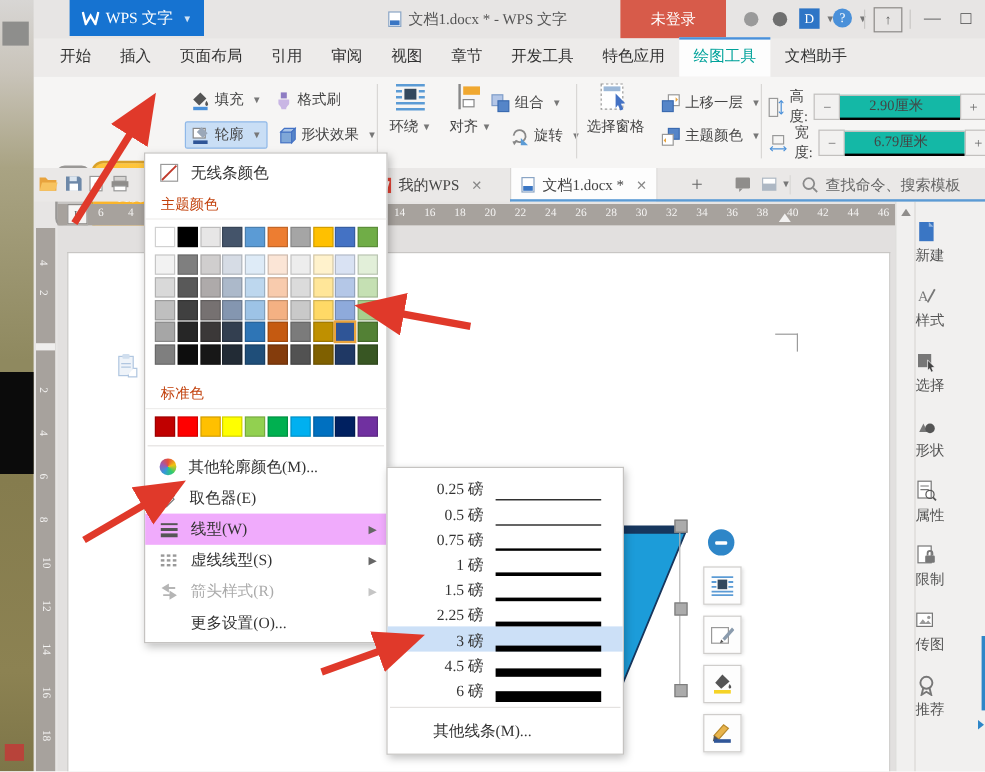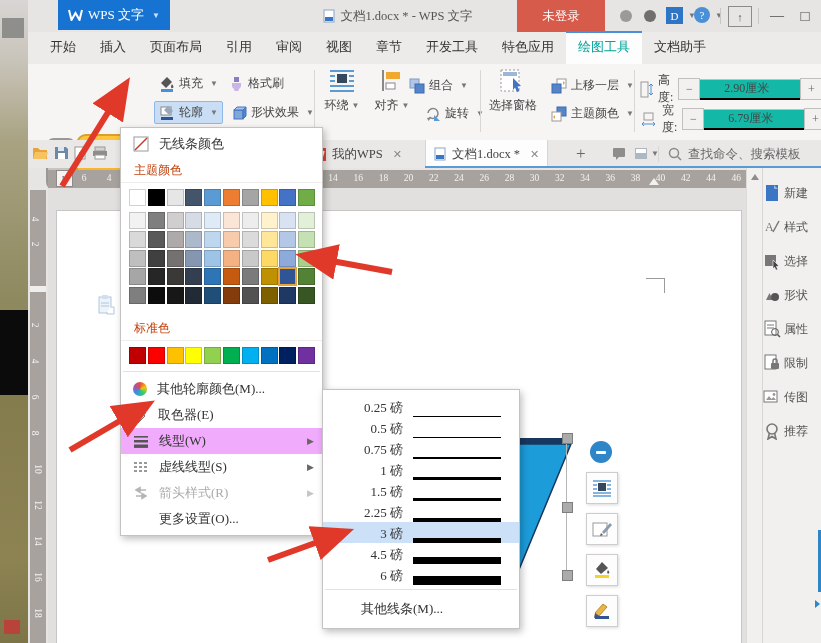--- a/index.html
+++ b/index.html
@@ -51,21 +51,21 @@
   #vruler{left:30px;top:190px;width:16px;height:453px;background:#A7A29D}
   .vnum{position:absolute;left:3px;color:#F4F3F2;font-size:9.5px;transform:rotate(90deg)}
   #vband{position:absolute;left:0;top:96px;width:16px;height:6px;background:#EFEEED}
   
   #docarea{left:48px;top:188px;width:698px;height:455px;background:#E2E0DF}
   #page{position:absolute;left:8px;top:22px;width:684px;height:433px;background:#fff;border:1px solid #C8C6C4;border-bottom:none}
   #cornermark{left:646px;top:278px;width:18px;height:14px;border-top:1px solid #9B9B9B;border-right:1px solid #9B9B9B}
   
   #scrollcol{left:746px;top:168px;width:16px;height:475px;background:#F1F0EF;border-left:1px solid #DDDBD9}
   #sidebar{left:762px;top:168px;width:59px;height:475px;background:#F1F0EF;border-left:1px solid #D9D7D5}
-  .sbitem{display:flex;flex-direction:row;align-items:flex-end;gap:3px;margin-top:16px;color:#555;font-size:12px}
+  .sbitem{display:flex;flex-direction:column;align-items:flex-start;gap:3px;margin-top:16px;color:#555;font-size:12px}
   #sbscroll{position:absolute;right:0;top:362px;width:4px;height:62px;background:#2E86C8}
   #sbexpand{position:absolute;right:2px;top:432px;width:0;height:0;border-top:4px solid transparent;border-bottom:4px solid transparent;border-left:5px solid #2E86C8}
   
   #omenu{left:120px;top:127px;width:203px;background:#FFFFFF;border:1px solid #C5C3C1;box-shadow:2px 3px 7px rgba(0,0,0,.25);z-index:30;font-size:13px;color:#333;box-sizing:border-box}
   .mitem{display:flex;align-items:center;height:26px;padding:0 8px 0 12px;gap:10px}
   .mitem .lbl{flex:1}
   .mitem .sub{color:#666;font-size:9px}
   .mitem.hl{background:#f0abfc}
   .mitem.dis{color:#ABABAB}
   .mhead{padding:5px 0 3px 13px;color:#c2410c;font-size:12px;border-bottom:1px solid #EEEDEC;margin-bottom:3px}

